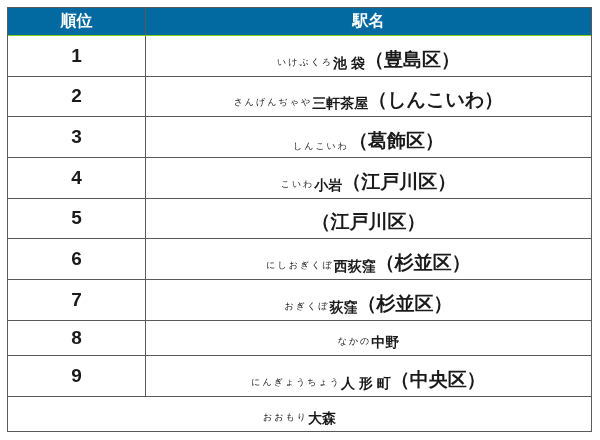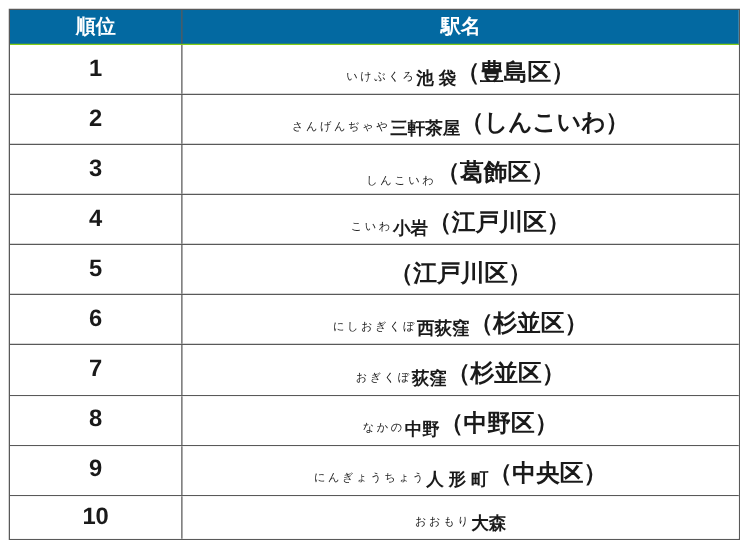--- a/index.html
+++ b/index.html
@@ -180,37 +180,35 @@
       </div>
   </div>
 
   <div class="row">
     <div class="col-rank rank-cell">8</div>
     <div class="col-station station-cell">
         <span class="rubyblock">
           <span class="rt">なかの</span>
           <span class="rb">中野</span>
         </span>
-        <span class="ward">（中野区）</span>
       </div>
   </div>
 
   <div class="row">
     <div class="col-rank rank-cell">9</div>
     <div class="col-station station-cell">
         <span class="rubyblock">
           <span class="rt">にんぎょうちょう</span>
           <span class="rb">人 形 町</span>
         </span>
         <span class="ward">（中央区）</span>
       </div>
   </div>
 
   <div class="row">
-    <div class="col-rank rank-cell">10</div>
     <div class="col-station station-cell">
         <span class="rubyblock">
           <span class="rt">おおもり</span>
           <span class="rb">大森</span>
         </span>
       </div>
   </div>
 
 </div>
 

